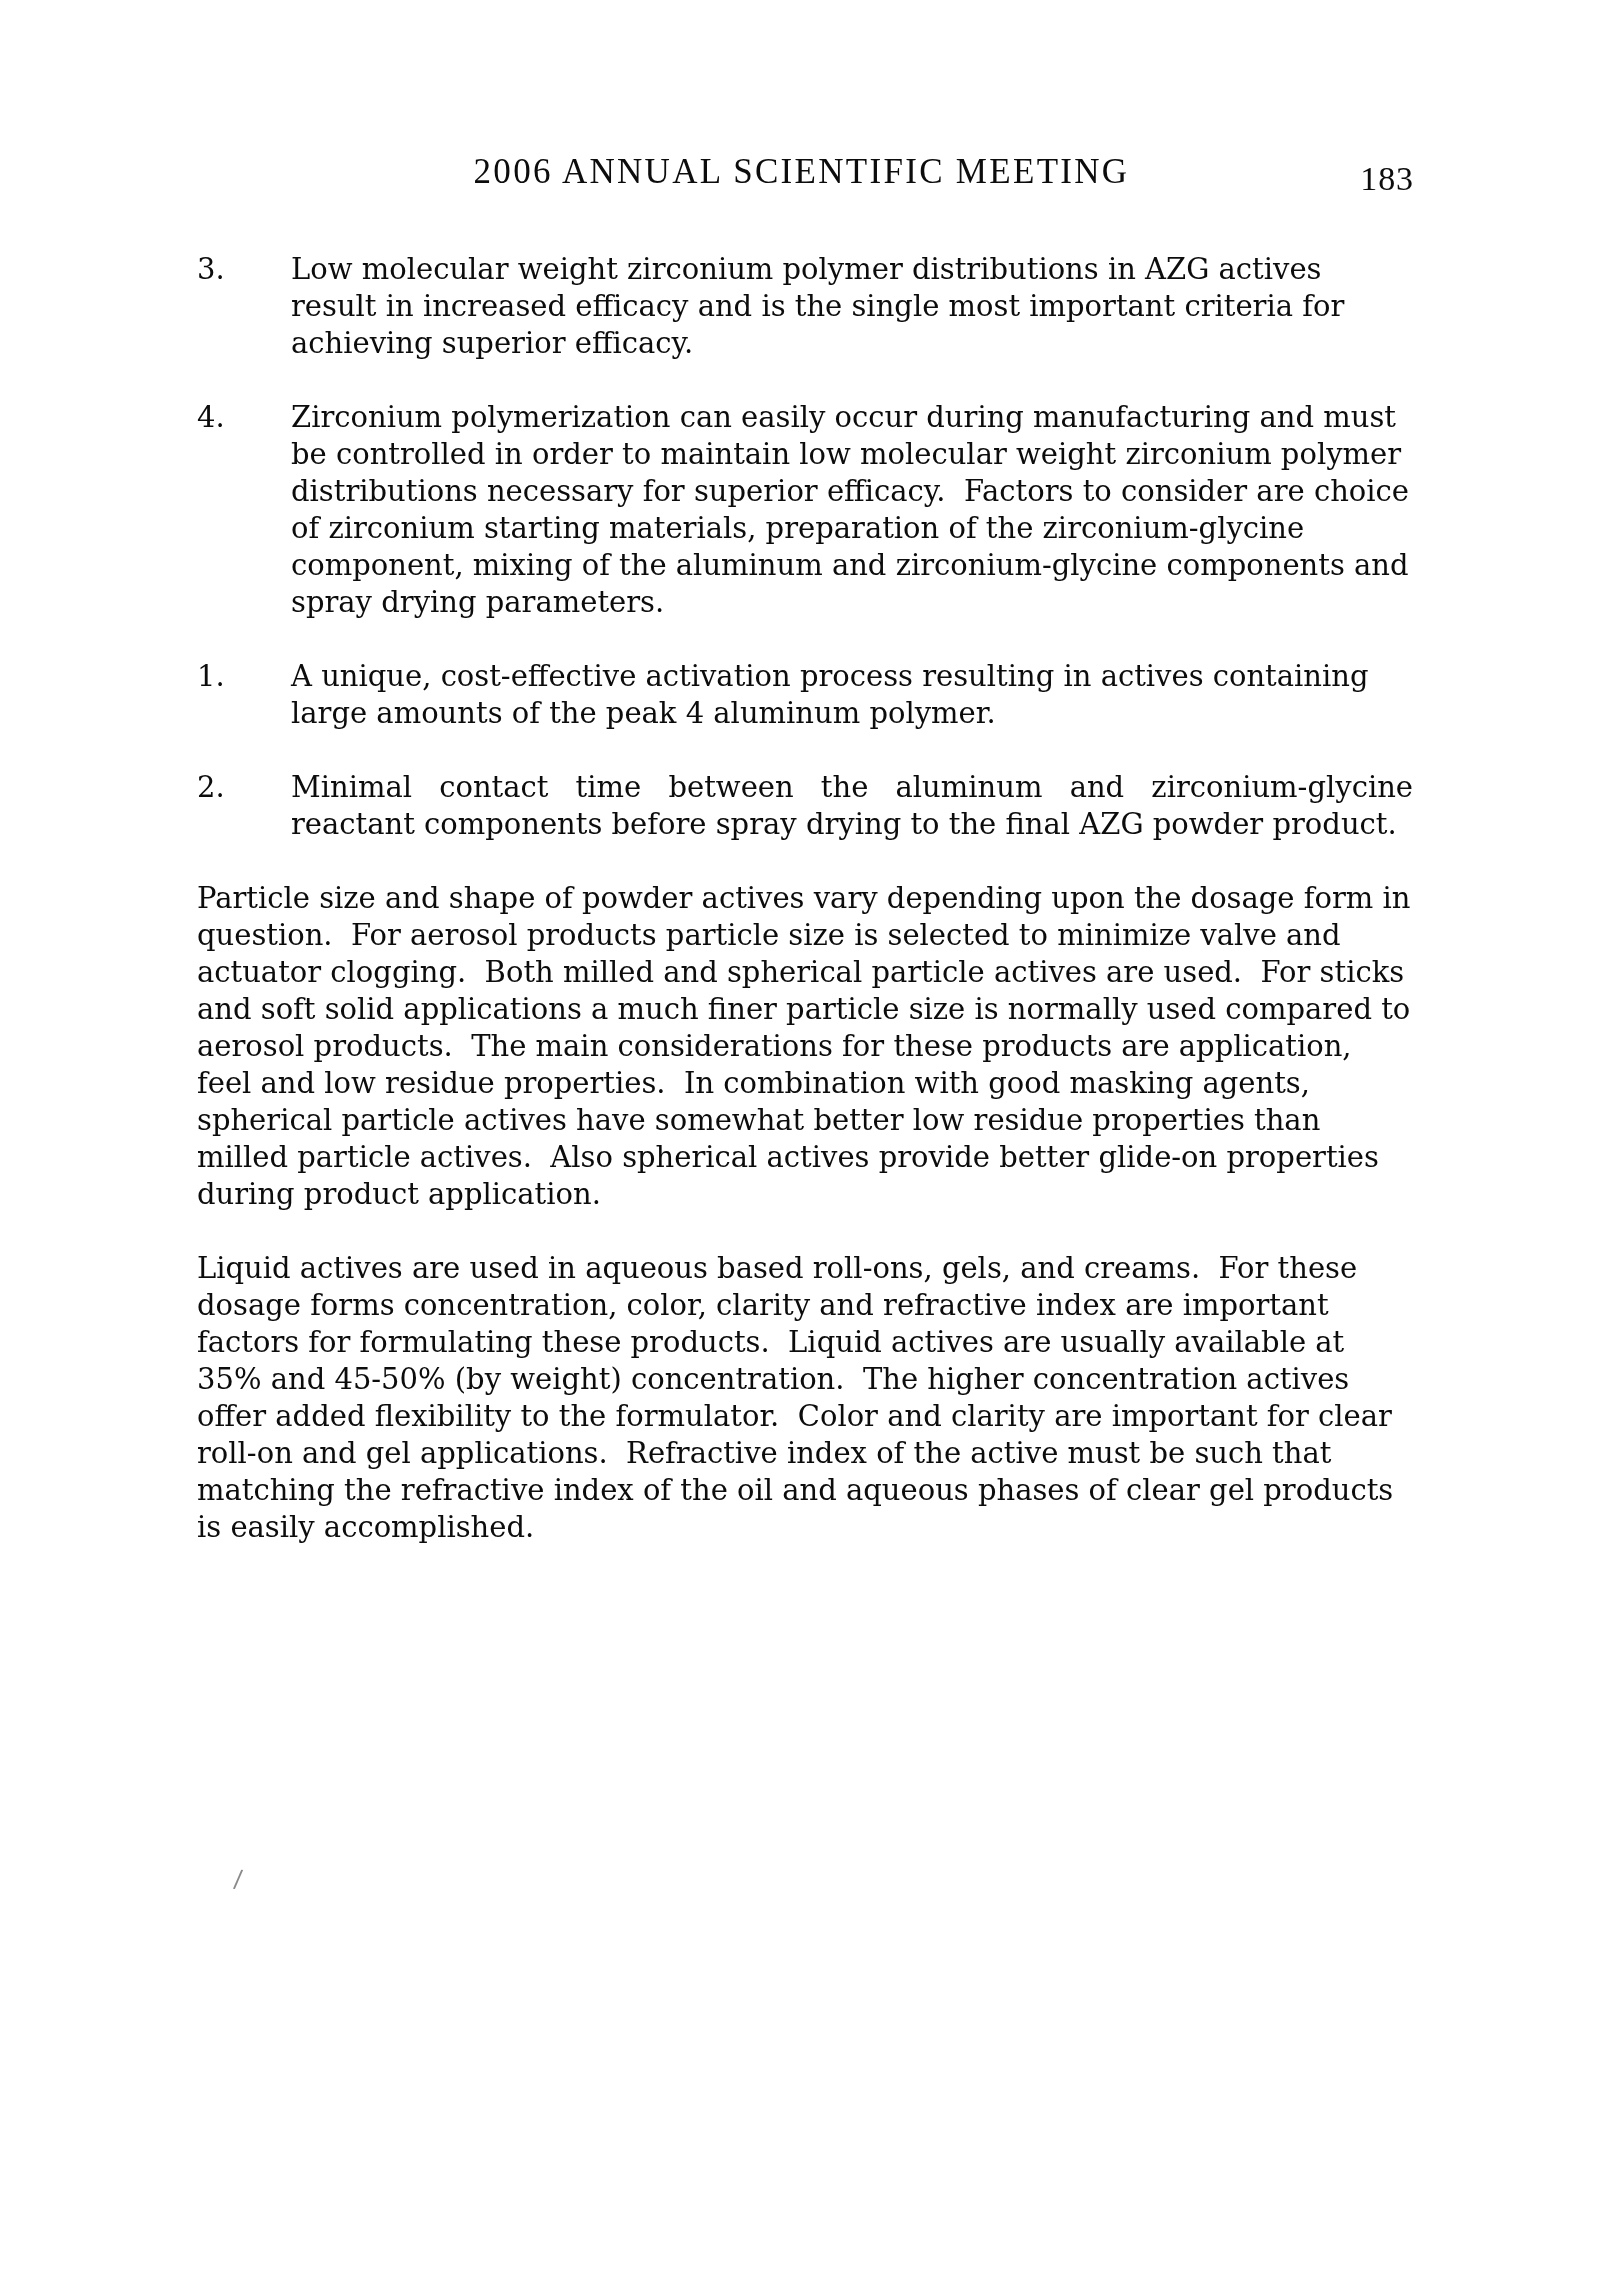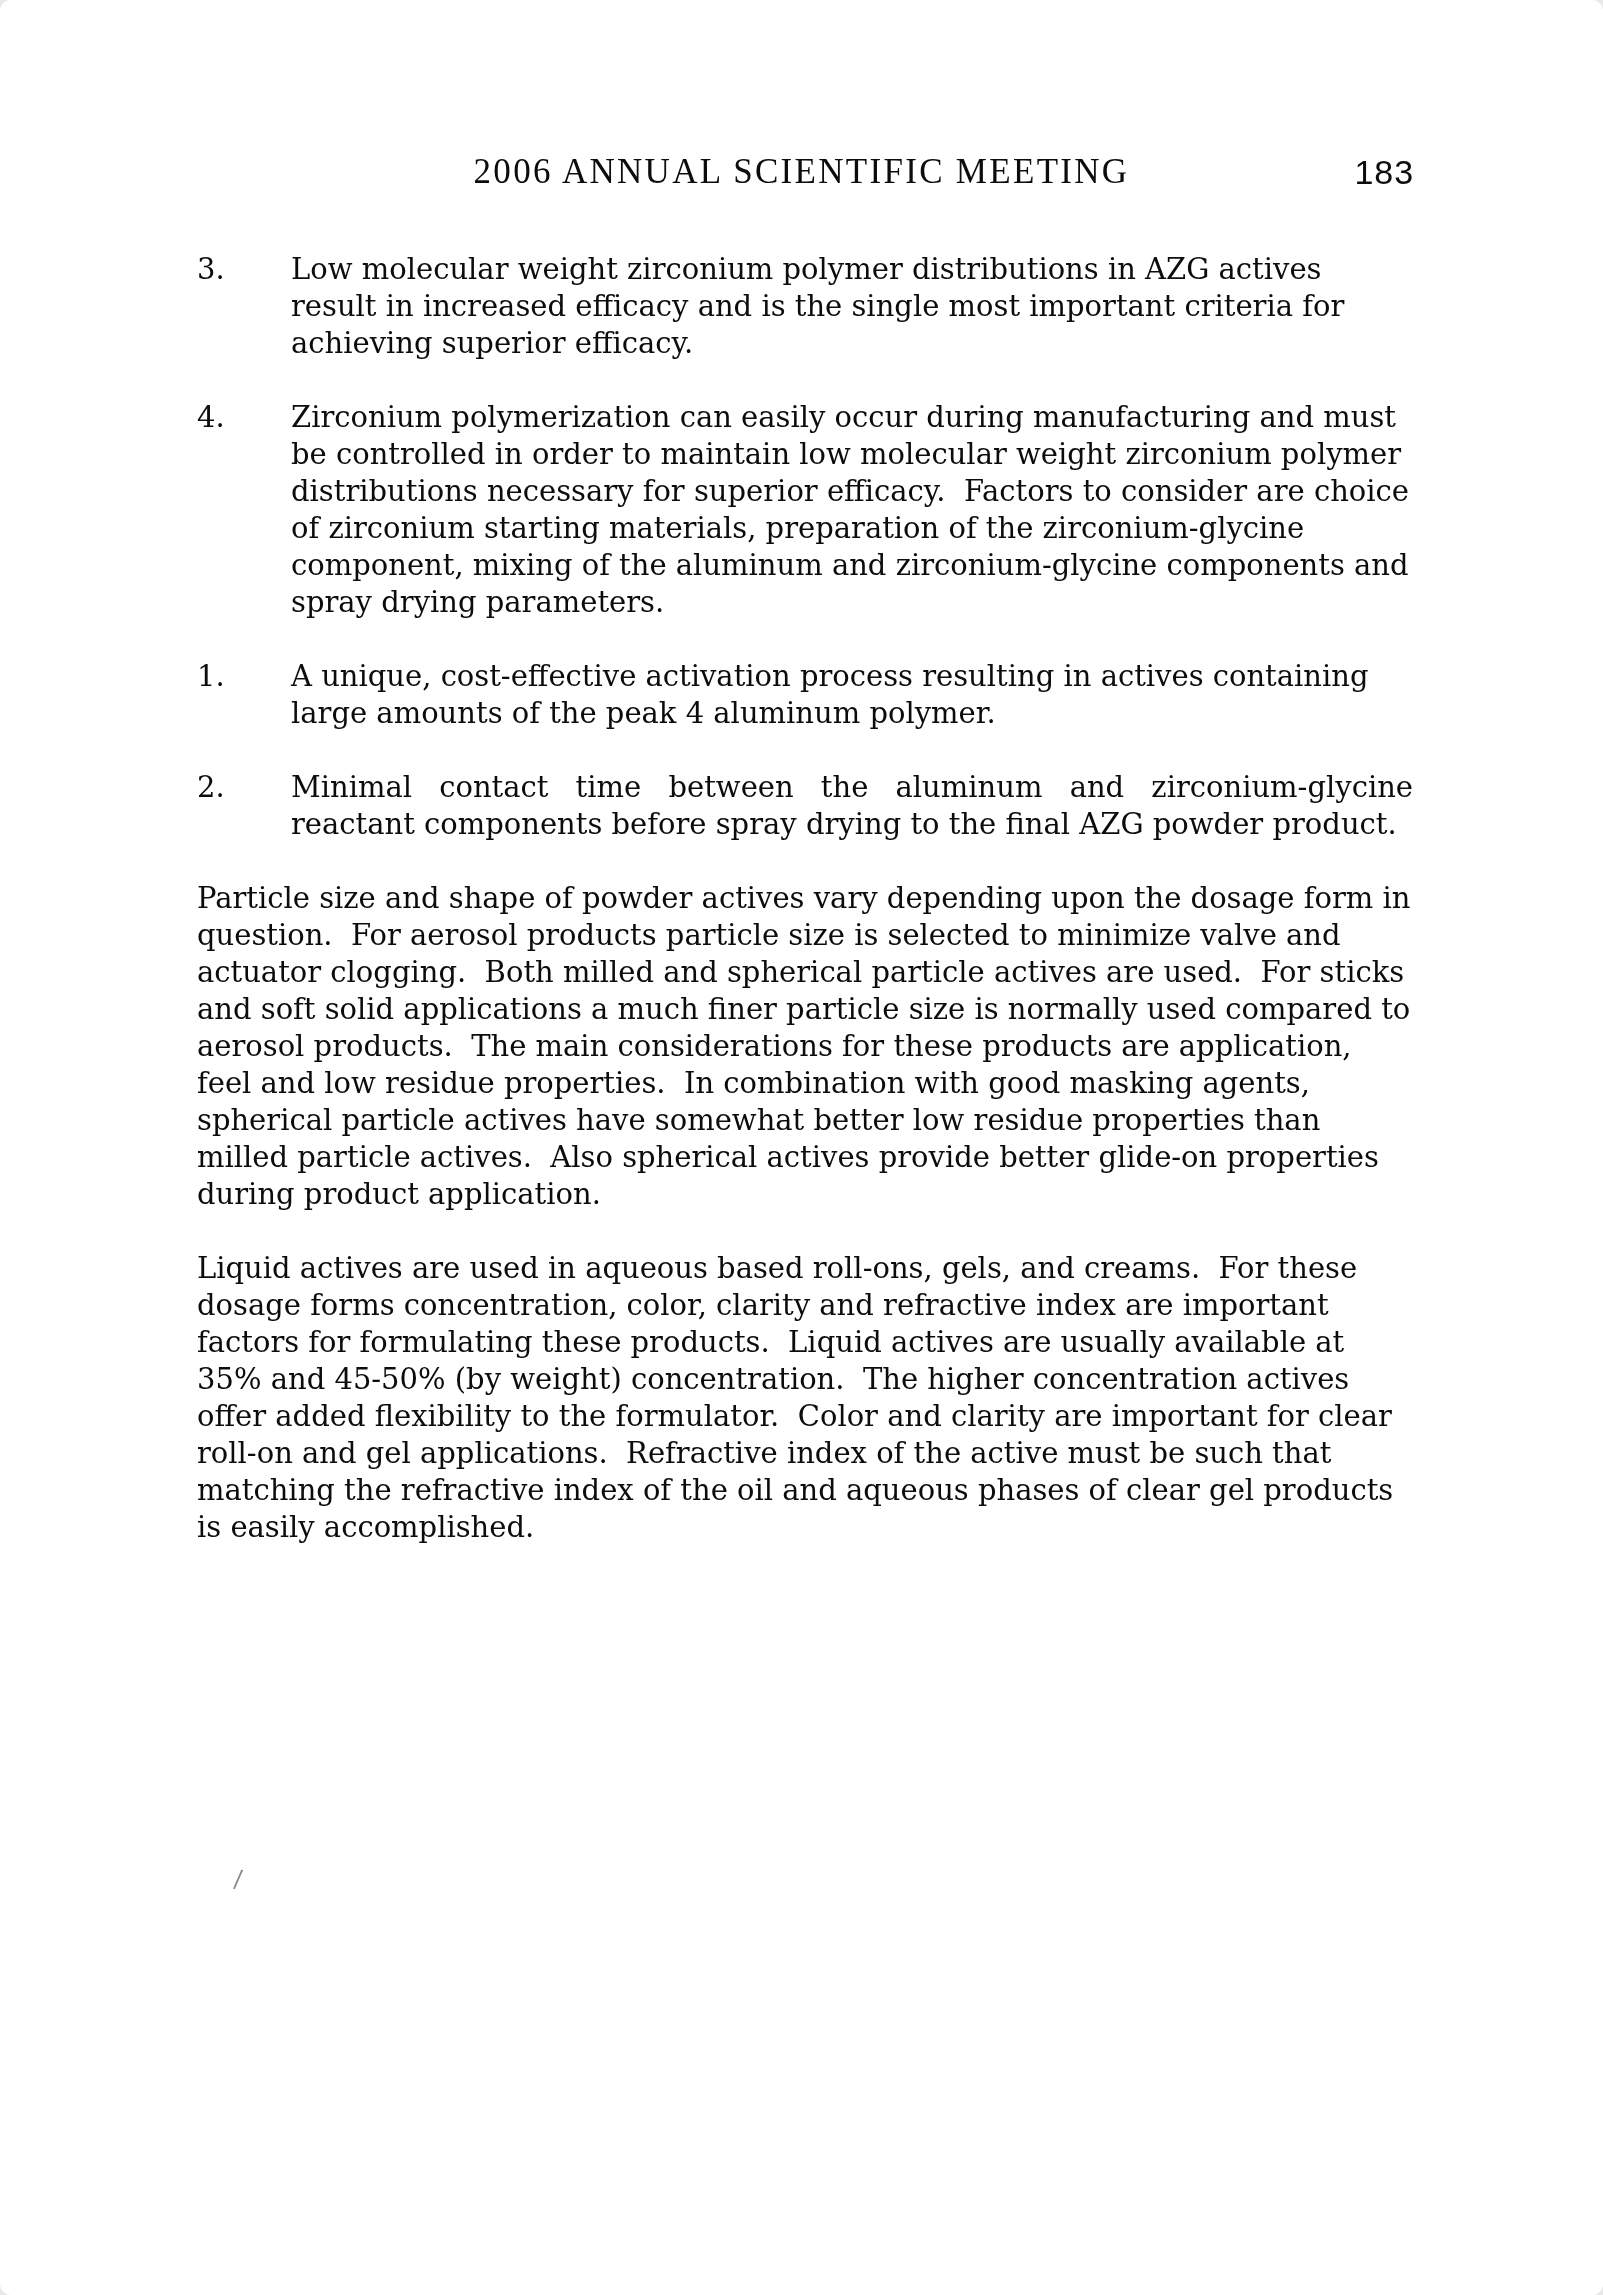--- a/index.html
+++ b/index.html
@@ -4,42 +4,41 @@
 <style>
   html, body { margin: 0; padding: 0; background: #e8e8e8; }
   .page {
     position: relative;
     width: 1603px;
     height: 2295px;
     background: #ffffff;
     color: #0c0c0c;
     font-family: "DejaVu Serif", serif;
     overflow: hidden;
-    border-radius: 11px;
   }
   .header {
     position: absolute;
     top: 154px;
     left: 0;
     width: 100%;
     height: 41px;
   }
   .header-title {
     text-align: center;
     font-family: "Liberation Serif", serif;
     font-size: 35px;
     line-height: 36px;
     letter-spacing: 2.3px;
     white-space: nowrap;
   }
   .page-number {
     position: absolute;
-    top: 0;
+    top: 7px;
     right: 189px;
-    font-family: Liberation Sans, sans-serif;
+    font-family: Liberation Serif, serif;
     font-size: 34px;
     line-height: 36px;
     letter-spacing: 0.9px;
   }
   .content {
     position: absolute;
     top: 251px;
     left: 197px;
     width: 1216px;
     font-size: 29px;

